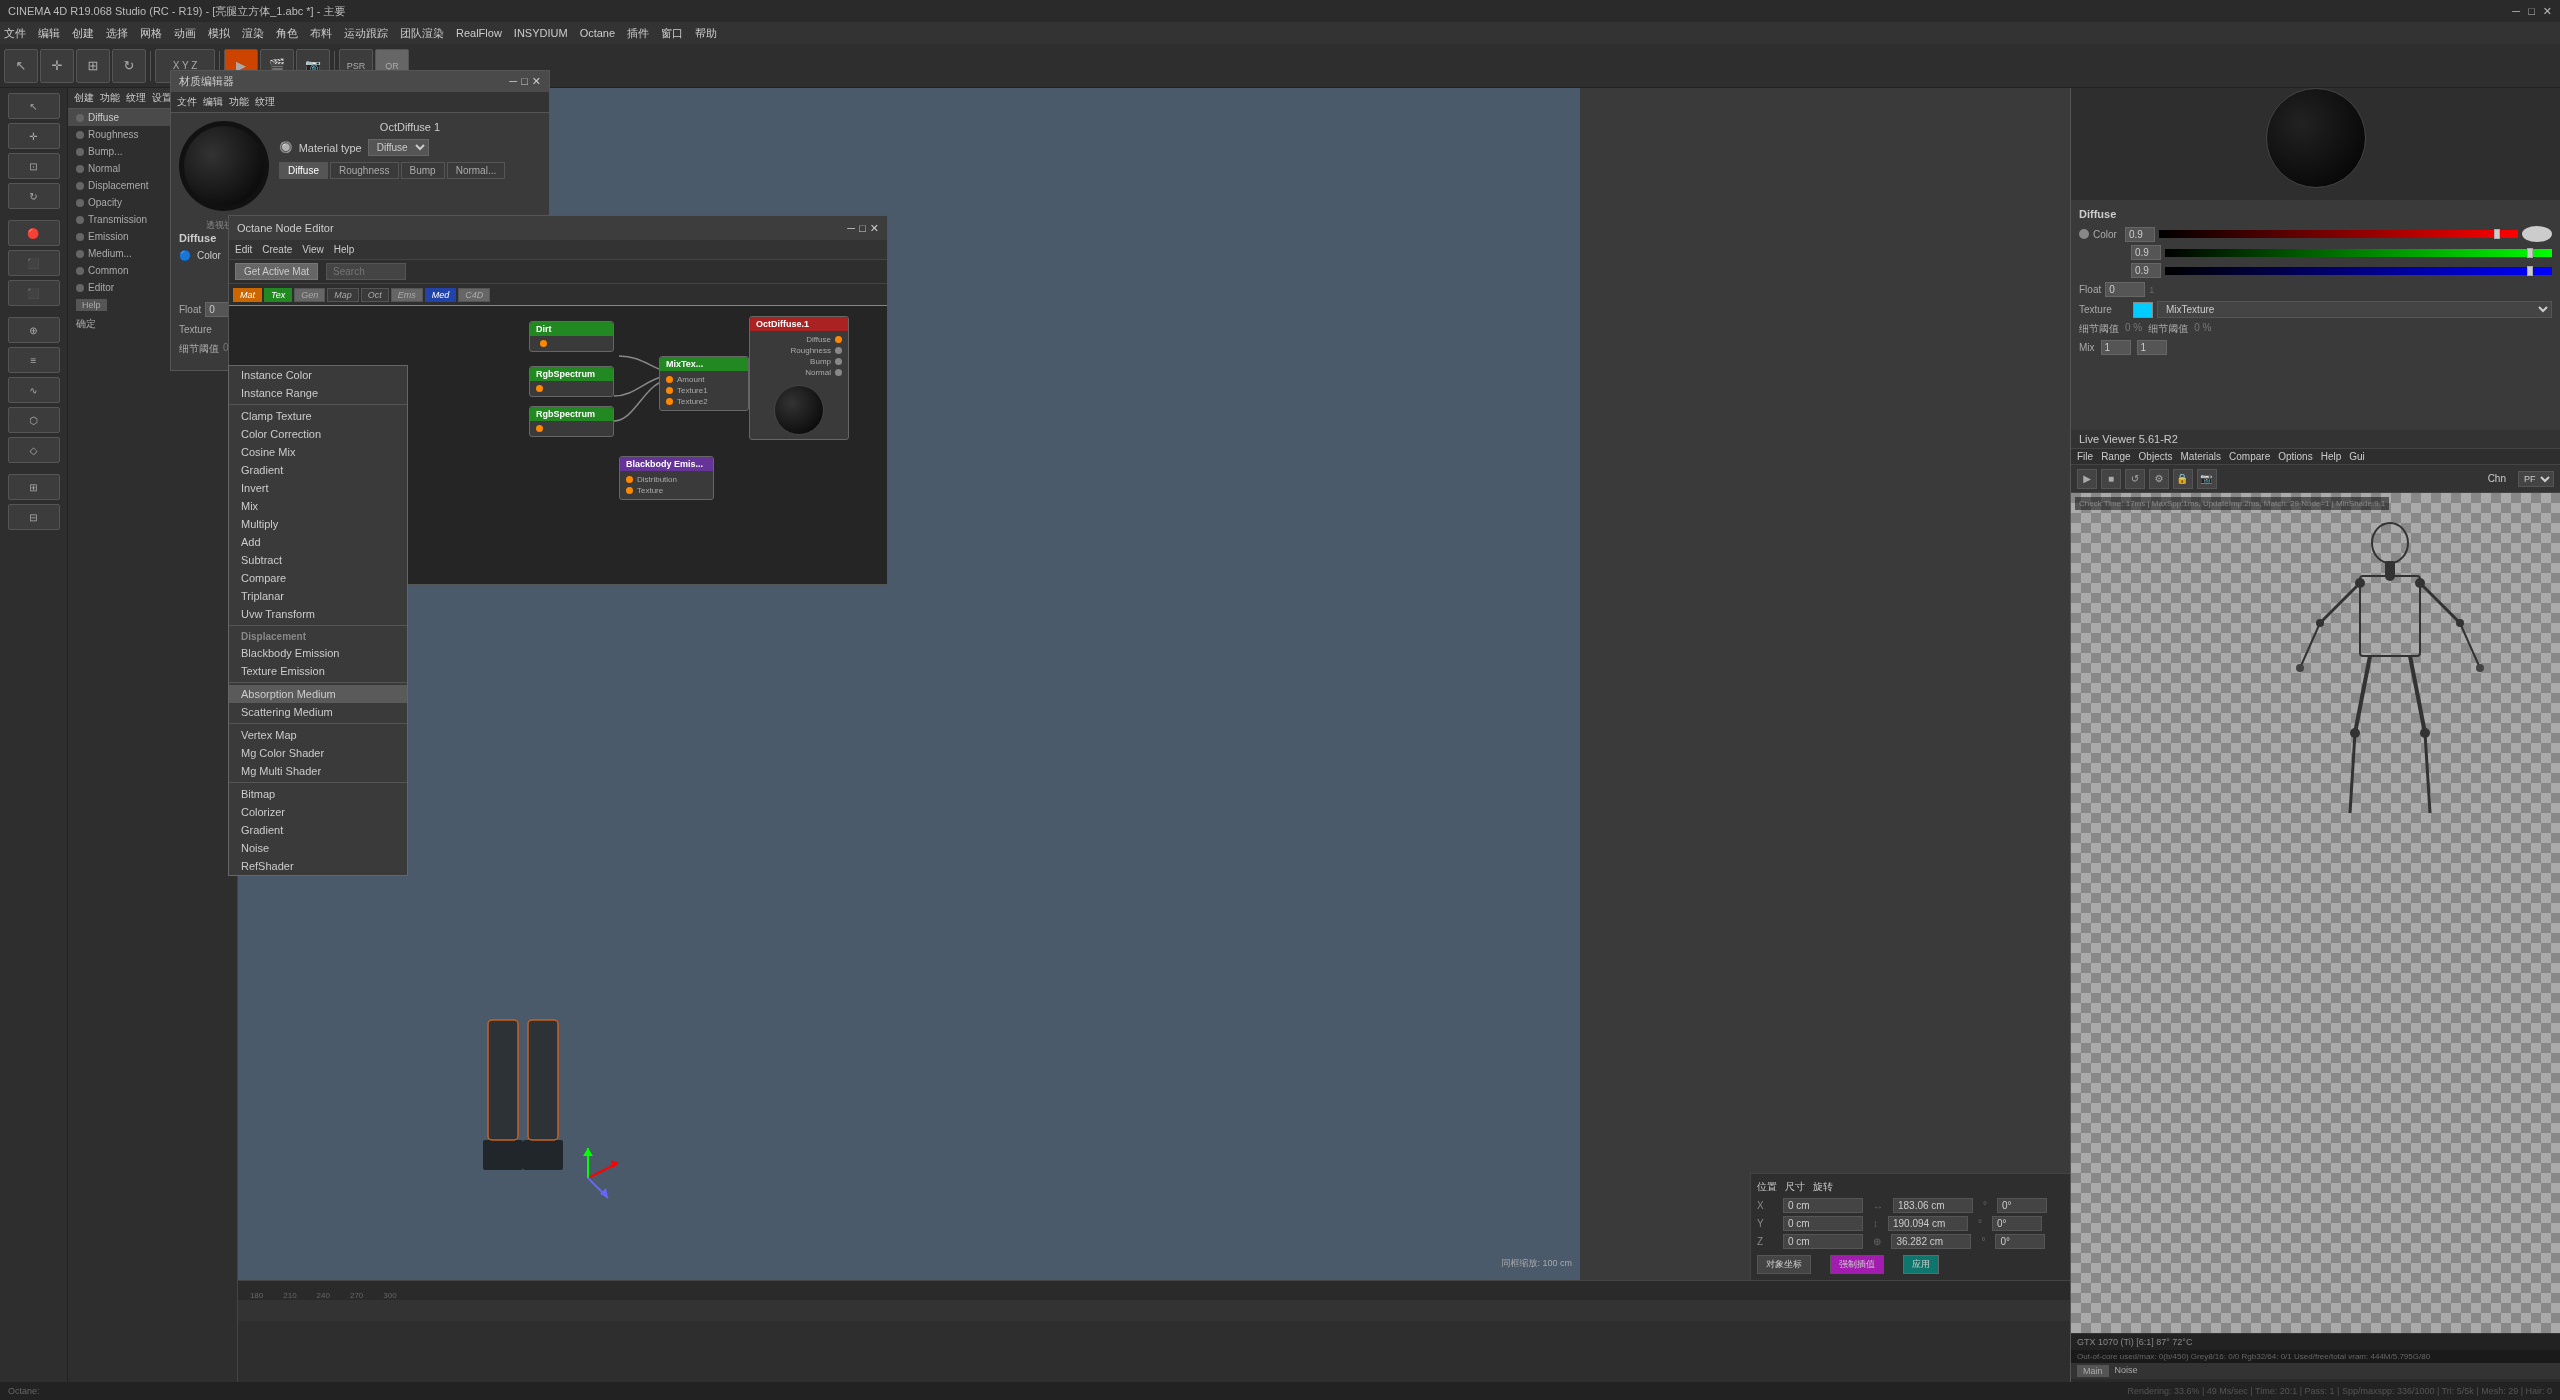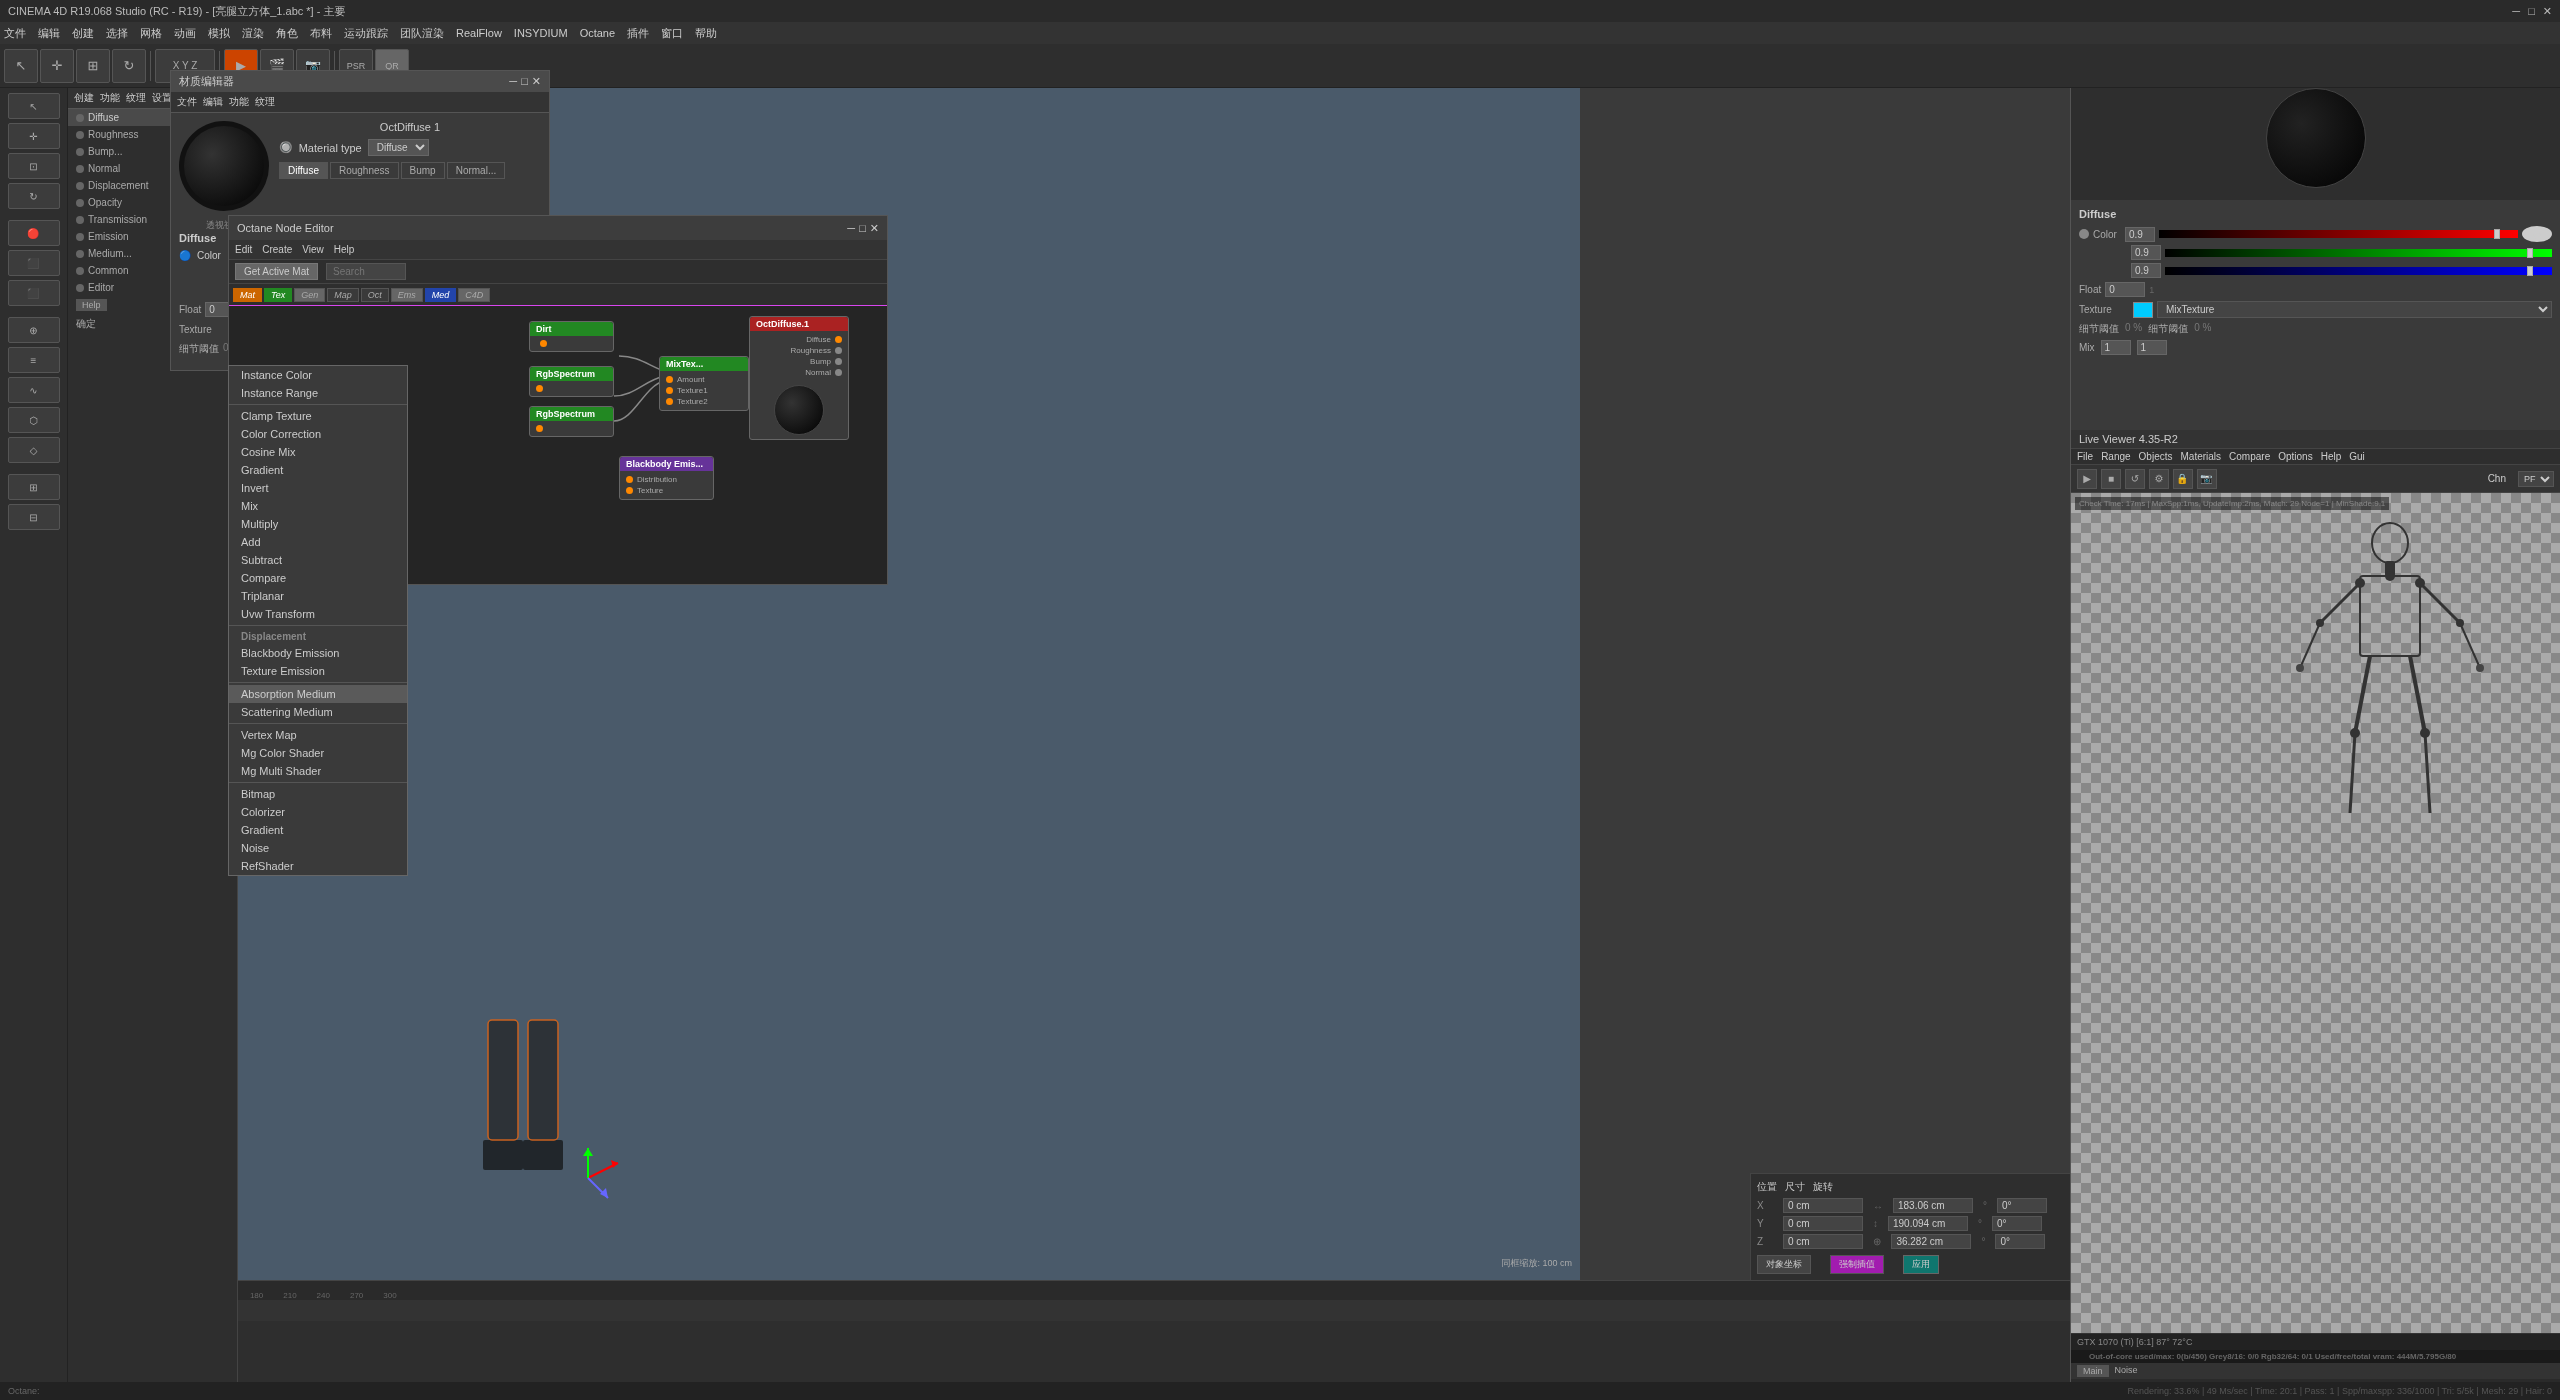--- a/index.html
+++ b/index.html
@@ -1153,21 +1153,21 @@
     <div style="display:flex;align-items:center;gap:6px;margin-top:4px;font-size:10px;">
       <span style="color:#aaa;">Mix</span>
       <input style="width: 30px; background: rgb(85, 85, 85); border: 1px solid rgb(102, 102, 102); color: rgb(204, 204, 204); font-size: 10px; padding: 1px 3px;" value="1">
       <input style="width: 30px; background: rgb(85, 85, 85); border: 1px solid rgb(102, 102, 102); color: rgb(204, 204, 204); font-size: 10px; padding: 1px 3px;" value="1">
     </div>
   </div>
 </div>
 
 <div class="live-viewer">
   <div class="lv-title">
-    <span>Live Viewer 4.35-R2</span>
+    <span>Live Viewer 5.61-R2</span>
   </div>
   <div class="lv-menu">
     <span>File</span>
     <span>Range</span>
     <span>Objects</span>
     <span>Materials</span>
     <span>Compare</span>
     <span>Options</span>
     <span>Help</span>
     <span>Gui</span>
@@ -1221,21 +1221,21 @@
     </svg>
 
     <div style="position:absolute;top:4px;left:4px;font-size:8px;color:#888;background:rgba(0,0,0,0.5);padding:2px 4px;">
       Check Time: 17ms | MaxSpp:1ms, UpdateImp:2ms, Match: 29 Node=1 | MinShade:9.1
     </div>
   </div>
 
   <div style="background:#222;padding:3px 6px;font-size:9px;color:#888;border-top:1px solid #333;">
     <span>GTX 1070 (Ti) [6:1]  87°  72°C</span>
   </div>
-  <div style="background:#1a1a1a;padding:2px 18px;font-size:8px;color:#666;font-weight:bold;">
+  <div style="background:#1a1a1a;padding:2px 6px;font-size:8px;color:#666;">
     <span>Out-of-core used/max: 0(b/450) Grey8/16: 0/0  Rgb32/64: 0/1  Used/free/total vram: 444M/5.795G/80</span>
   </div>
   <div style="background:#333;padding:2px 6px;font-size:9px;color:#aaa;display:flex;gap:6px;">
     <span style="background:#555;padding:1px 6px;cursor:pointer;">Main</span>
     <span style="cursor:pointer;">Noise</span>
   </div>
 </div>
 
 <div class="coords-panel">
   <div style="display:flex;gap:8px;font-size:10px;margin-bottom:4px;">

